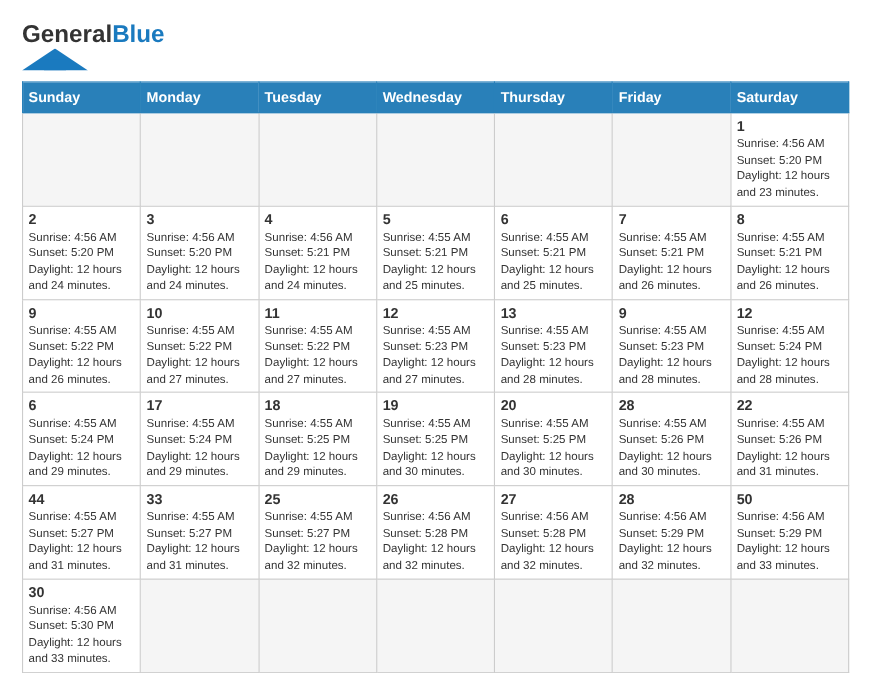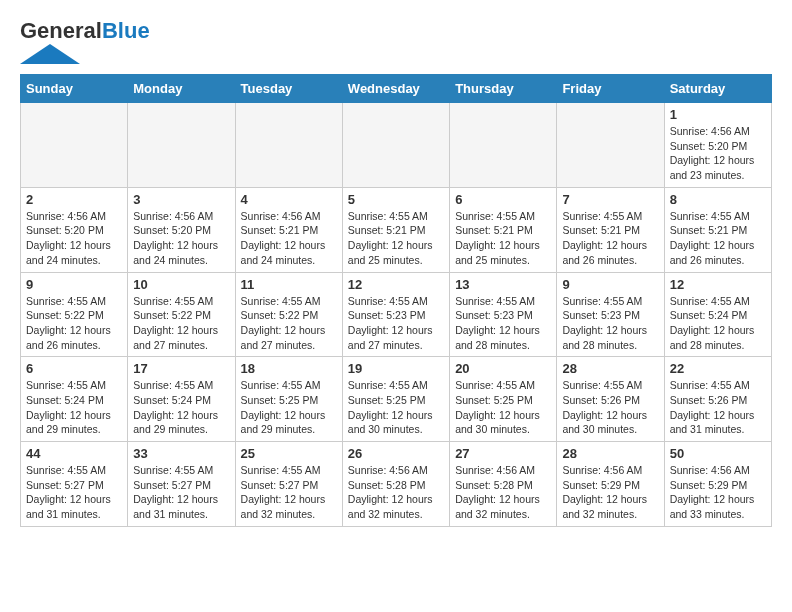--- a/index.html
+++ b/index.html
@@ -300,14 +300,28 @@
 Sunset: 5:29 PM
 Daylight: 12 hours and 32 minutes.</div>
         </td>
         <td>
           <span class="day-number">50</span>
           <div class="day-info" style="white-space: pre-line;">Sunrise: 4:56 AM
 Sunset: 5:29 PM
 Daylight: 12 hours and 33 minutes.</div>
         </td>
       </tr>
+      <tr>
+        <td>
+          <span class="day-number">30</span>
+          <div class="day-info" style="white-space: pre-line;">Sunrise: 4:56 AM
+Sunset: 5:30 PM
+Daylight: 12 hours and 33 minutes.</div>
+        </td>
+        <td class="empty"></td>
+        <td class="empty"></td>
+        <td class="empty"></td>
+        <td class="empty"></td>
+        <td class="empty"></td>
+        <td class="empty"></td>
+      </tr>
     </tbody>
 </table>
 
 </body></html>

